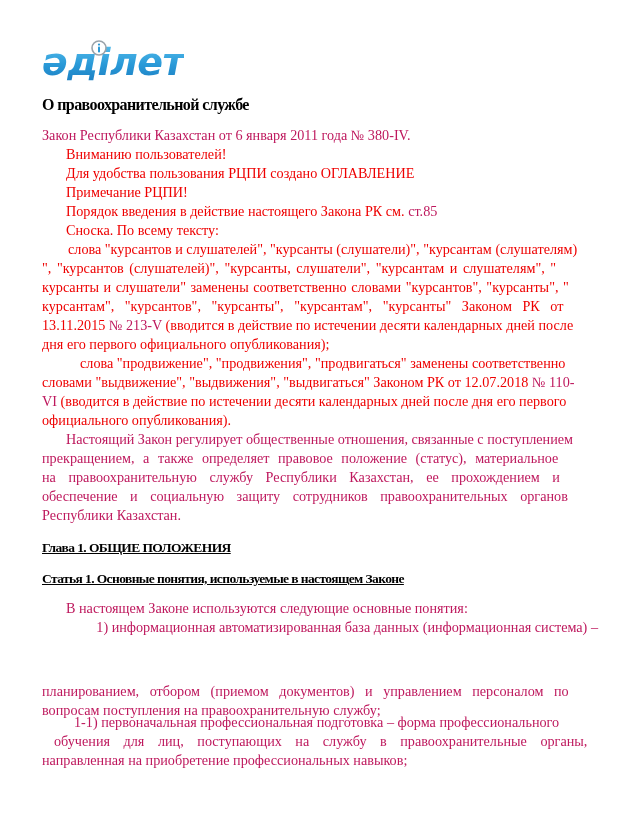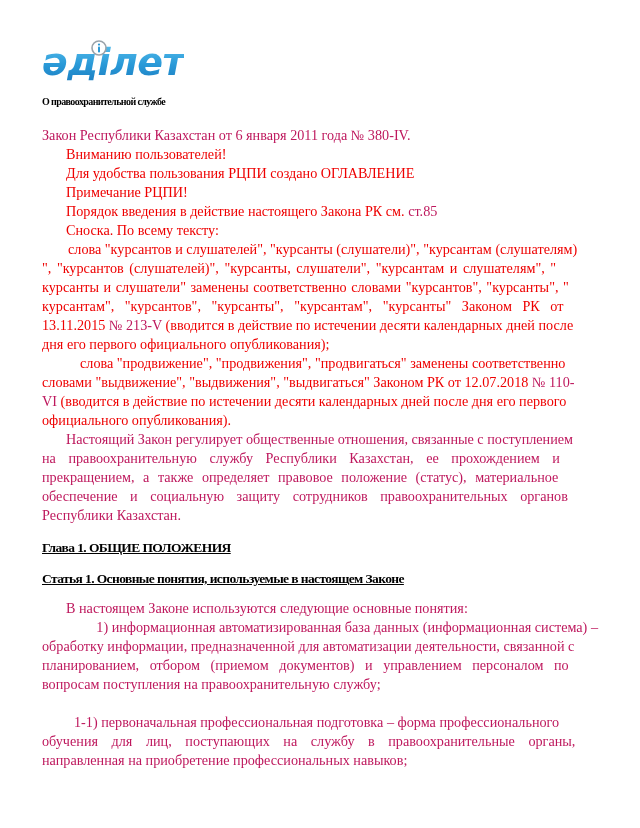--- a/index.html
+++ b/index.html
@@ -42,21 +42,21 @@
       left: 50px;
       top: 2px;
       width: 18px;
       height: 18px;
     }
     .title {
       position: absolute;
       left: 42px;
       top: 96px;
       font-weight: bold;
-      font-size: 10px;
+      font-size: 16px;
       letter-spacing: -0.6px;
       color: #000;
     }
     .block {
       position: absolute;
       left: 42px;
       width: 556px;
       font-size: 14.2px;
       line-height: 19px;
     }
@@ -110,38 +110,37 @@
 
 <div class="block red" style="top:354px;">
   <span class="line" style="padding-left:38px;">слова "продвижение", "продвижения", "продвигаться" заменены соответственно</span>
   <span class="line"><span>словами "выдвижение", "выдвижения", "выдвигаться" Законом РК от 12.07.2018</span> <span class="blk">№ 110-</span></span>
   <span class="line"><span class="blk">VI</span> <span>(вводится в действие по истечении десяти календарных дней после дня его первого</span></span>
   <span class="line">официального опубликования).</span>
 </div>
 
 <div class="block blk" style="top:430px;">
   <span class="line" style="padding-left:24px;">Настоящий Закон регулирует общественные отношения, связанные с поступлением</span>
+  <span class="line" style="word-spacing:5px;">прекращением, а также определяет правовое положение (статус), материальное</span>
   <span class="line" style="word-spacing:9px;">на правоохранительную службу Республики Казахстан, ее прохождением и</span>
-  <span class="line" style="word-spacing:5px;">прекращением, а также определяет правовое положение (статус), материальное</span>
   <span class="line" style="word-spacing:9px;">обеспечение и социальную защиту сотрудников правоохранительных органов</span>
   <span class="line">Республики Казахстан.</span>
 </div>
 
 <div class="heading" style="top:540px;">Глава 1. ОБЩИЕ ПОЛОЖЕНИЯ</div>
 
 <div class="heading" style="top:571px;">Статья 1. Основные понятия, используемые в настоящем Законе</div>
 
 <div class="block blk" style="top:599px;">
   <span class="line" style="padding-left:24px;">В настоящем Законе используются следующие основные понятия:</span>
 </div>
 
 <div class="block blk" style="top:618px;">
   <span class="line" style="padding-left:26px;text-align:right;">1) информационная автоматизированная база данных (информационная система) –</span>
-  <span class="line">обработку информации, предназначенной для автоматизации деятельности, связанной с</span>
-  <span class="line" style="word-spacing:7px;">планированием, отбором (приемом документов) и управлением персоналом по</span>
+  <span class="line" style="word-spacing:7px;margin-top:45px;">планированием, отбором (приемом документов) и управлением персоналом по</span>
   <span class="line">вопросам поступления на правоохранительную службу;</span>
 </div>
 
 <div class="block blk" style="top:713px;">
   <span class="line" style="padding-left:32px;">1-1) первоначальная профессиональная подготовка – форма профессионального</span>
-  <span class="line" style="word-spacing:10px;">обучения для лиц, поступающих на службу в правоохранительные органы,</span>
+  <span class="line" style="word-spacing:10px;margin-left:12px;">обучения для лиц, поступающих на службу в правоохранительные органы,</span>
   <span class="line">направленная на приобретение профессиональных навыков;</span>
 </div>
 
 </body></html>

